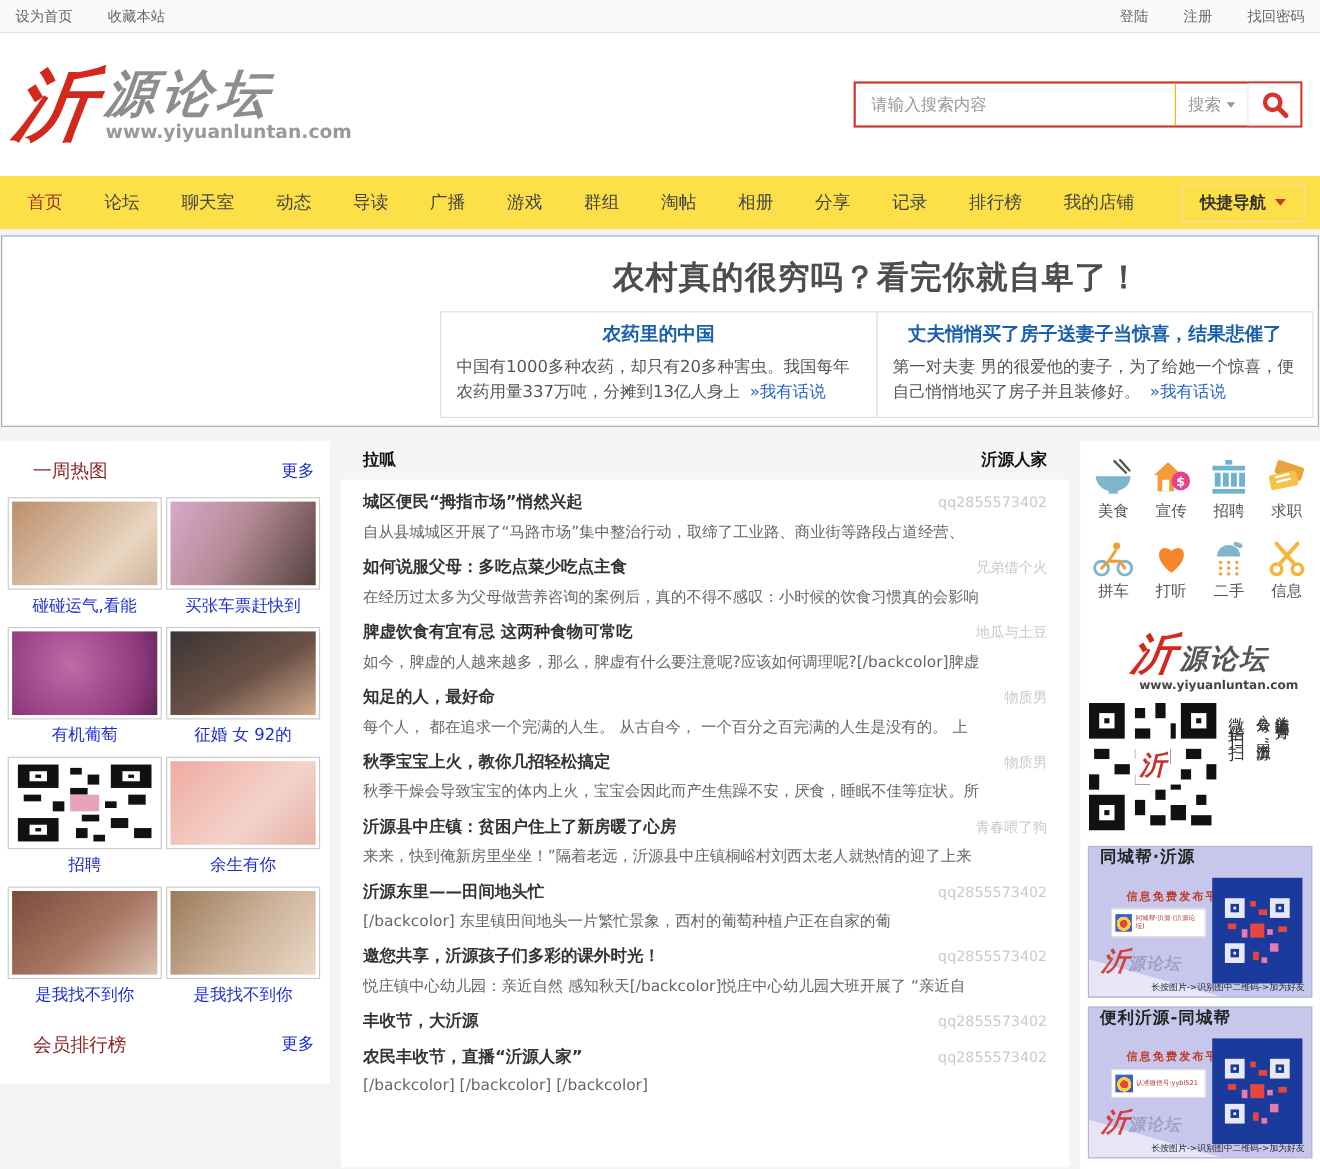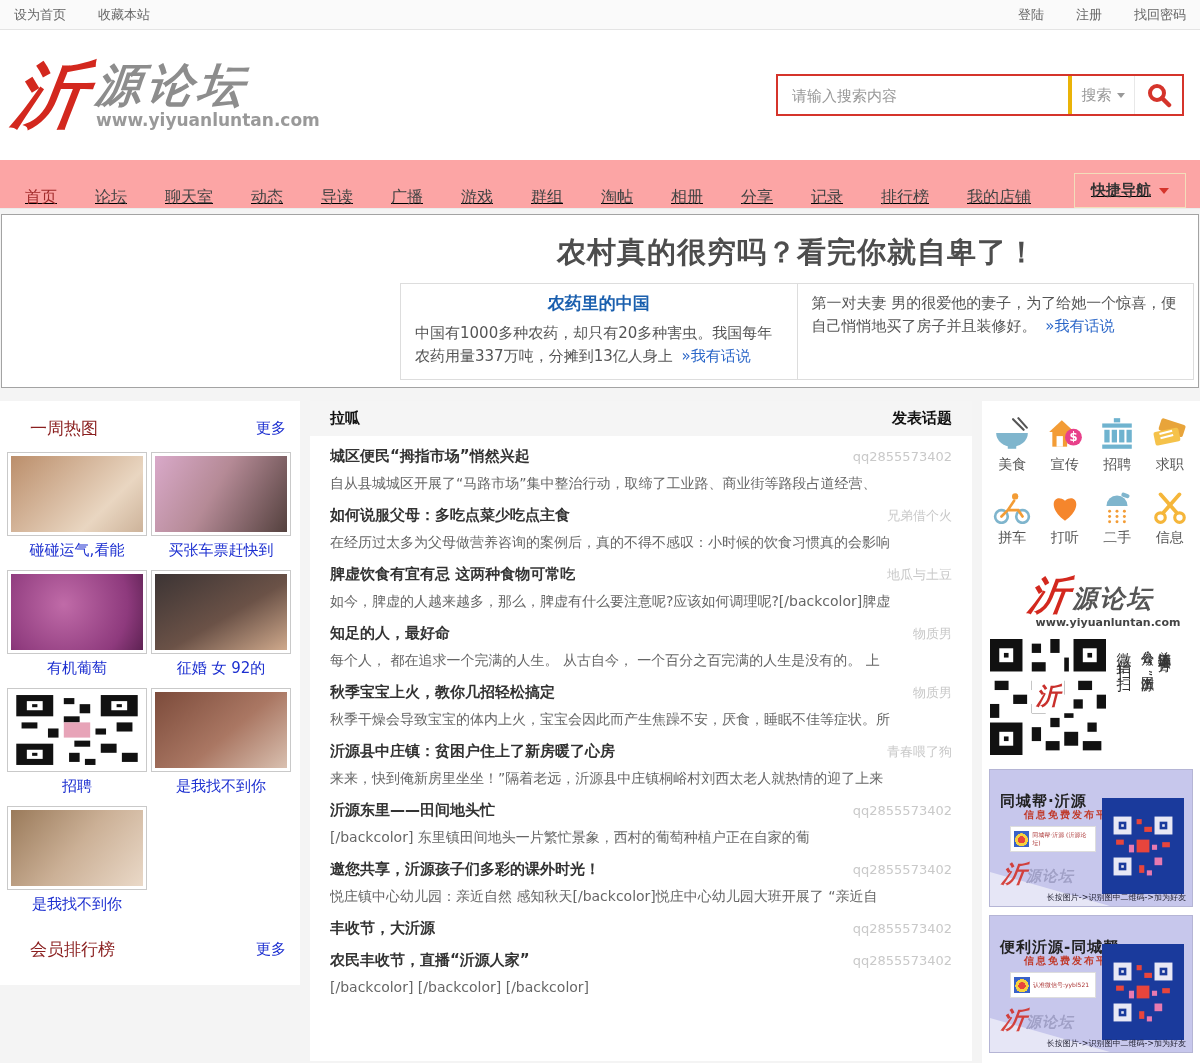--- a/index.html
+++ b/index.html
@@ -25,29 +25,29 @@
     letter-spacing:5px; line-height:46px; transform:skewX(-6deg); }
   .logo-url { color:#999; font-size:17px; font-weight:bold; margin-top:2px; }
 
   .search { width:408px; height:42px; border:2px solid #d5342b; background:#fff;
     display:flex; align-items:center; margin-right:4px; }
   .search input { flex:1; height:100%; border:none; outline:none; font-size:15px;
     padding:0 14px; color:#333; background:transparent; }
   .search input::placeholder { color:#999; }
   .search-select { width:66px; height:100%; display:flex; align-items:center;
     justify-content:center; gap:5px; color:#999; font-size:15px;
-    border-left:4px solid #eab308; cursor:pointer; }
+    border-left:1px solid #eab308; cursor:pointer; }
   .caret-down { width:0; height:0; border-left:4px solid transparent;
     border-right:4px solid transparent; border-top:5px solid #999; }
   .search-btn { width:48px; height:100%; display:flex; align-items:center;
     justify-content:center; border-left:1px solid #e8e8e8; cursor:pointer; background:#fff; }
 
   
-  .nav { height:49px; background:#fca5a5; border-bottom:1px solid #ebebeb;
-    display:flex; align-items:flex-end; padding:0 6px; font-size:16px;text-decoration:underline; }
+  .nav { height:49px; background:#fde047; border-bottom:1px solid #ebebeb;
+    display:flex; align-items:center; padding:0 6px; font-size:16px; }
   .nav a { color:#444; margin:0 19px; }
   .nav a.active { color:#a22b2b; }
   .quick-nav { margin-left:auto; margin-right:8px; border:1px solid #f3ddba;
     padding:7px 16px; display:flex; align-items:center; gap:8px; cursor:pointer; }
   .quick-nav span.lbl { font-size:15px; font-weight:bold; color:#333; }
   .caret-red { width:0; height:0; border-left:5px solid transparent;
     border-right:5px solid transparent; border-top:6px solid #d5342b; }
 
   
   .headline { background:#fff; border:1px solid #a3a3a3; margin:5px 1px 13px 1px;
@@ -121,21 +121,21 @@
     background:#fff; color:#c9302c; font-size:24px; font-weight:bold; font-style:italic;
     text-align:center; line-height:34px; }
   .v-text { writing-mode:vertical-rl; font-size:14px; color:#333; letter-spacing:3px; }
   .v-scan { margin:2px 6px 0 8px; font-size:15px; letter-spacing:6px; }
   .v-account { display:flex; margin-top:2px; }
   .v-account div { writing-mode:vertical-rl; font-size:13px; color:#333; letter-spacing:1px;
     line-height:17px; }
 
   .ad { width:204px; height:138px; margin:8px auto 0; background:#c7c7ec;
     border:1px solid #b5b5d5; position:relative; overflow:hidden; cursor:pointer; }
-  .ad-title { position:absolute; left:10px; top:22px; font-size:15px; font-weight:bold;
+  .ad-title { position:absolute; left:10px; top:0; font-size:15px; font-weight:bold;
     color:#222; letter-spacing:1px; }
   .ad-sub { position:absolute; left:34px; top:38px; font-size:10px; font-weight:bold;
     color:#c03a2b; letter-spacing:2px; }
   .ad-card { position:absolute; left:20px; top:56px; width:86px; height:26px; background:#fff;
     border:1px solid #ddd; display:flex; align-items:center; padding:2px 3px; gap:3px; }
   .ad-card-ico { width:16px; height:16px; background:
     radial-gradient(circle at 50% 55%,#e8453c 30%,#f5d23e 31%,#f5d23e 55%,#3a62c8 56%); }
   .ad-card-txt { font-size:6px; color:#a33; line-height:8px; }
   .ad-logo { position:absolute; left:12px; top:92px; display:flex; align-items:flex-end;
     opacity:.85; }
@@ -212,20 +212,21 @@
   <div class="headline-title">农村真的很穷吗？看完你就自卑了！</div>
   <div class="stories">
     <div class="story">
       <div class="story-title">农药里的中国</div>
       <div class="story-text">
         <span>中国有1000多种农药，却只有20多种害虫。我国每年农药用量337万吨，分摊到13亿人身上</span>
         <a class="story-more">»我有话说</a>
       </div>
     </div>
     <div class="story">
+      <div class="story-title">丈夫悄悄买了房子送妻子当惊喜，结果悲催了</div>
       <div class="story-text">
         <span>第一对夫妻 男的很爱他的妻子，为了给她一个惊喜，便自己悄悄地买了房子并且装修好。</span>
         <a class="story-more">»我有话说</a>
       </div>
     </div>
   </div>
 </div>
 
 <div class="columns">
 
@@ -290,41 +291,47 @@
                 <rect x="20" y="4" width="1" height="1"></rect>
                 <rect x="4" y="20" width="1" height="1"></rect>
               </g>
             <rect x="10" y="10" width="5" height="5" fill="#e7a4b8"></rect>
           </svg>
         </div>
         <div class="photo-caption">招聘</div>
       </div>
       <div class="photo-cell">
         <div class="photo-frame">
+            <div class="photo-img g6"></div>
+          </div>
+        <div class="photo-caption">余生有你</div>
+      </div>
+      <div class="photo-cell">
+        <div class="photo-frame">
             <div class="photo-img g7"></div>
           </div>
         <div class="photo-caption">是我找不到你</div>
       </div>
       <div class="photo-cell">
         <div class="photo-frame">
             <div class="photo-img g8"></div>
           </div>
         <div class="photo-caption">是我找不到你</div>
       </div>
     </div>
     <div class="panel-head">
       <span class="panel-title">会员排行榜</span>
       <a class="more-link">更多</a>
     </div>
   </div>
 
   <div class="col-mid">
     <div class="mid-tabbar">
       <span class="mid-tab">拉呱</span>
-      <a class="post-link">发表话题</a>
+      <a class="post-link">沂源人家</a>
     </div>
 
     <div class="topic">
       <div class="topic-head">
         <a class="topic-title">城区便民“拇指市场”悄然兴起</a>
         <span class="topic-author">qq2855573402</span>
       </div>
       <div class="topic-snippet">自从县城城区开展了“马路市场”集中整治行动，取缔了工业路、商业街等路段占道经营、</div>
     </div>
     <div class="topic">

